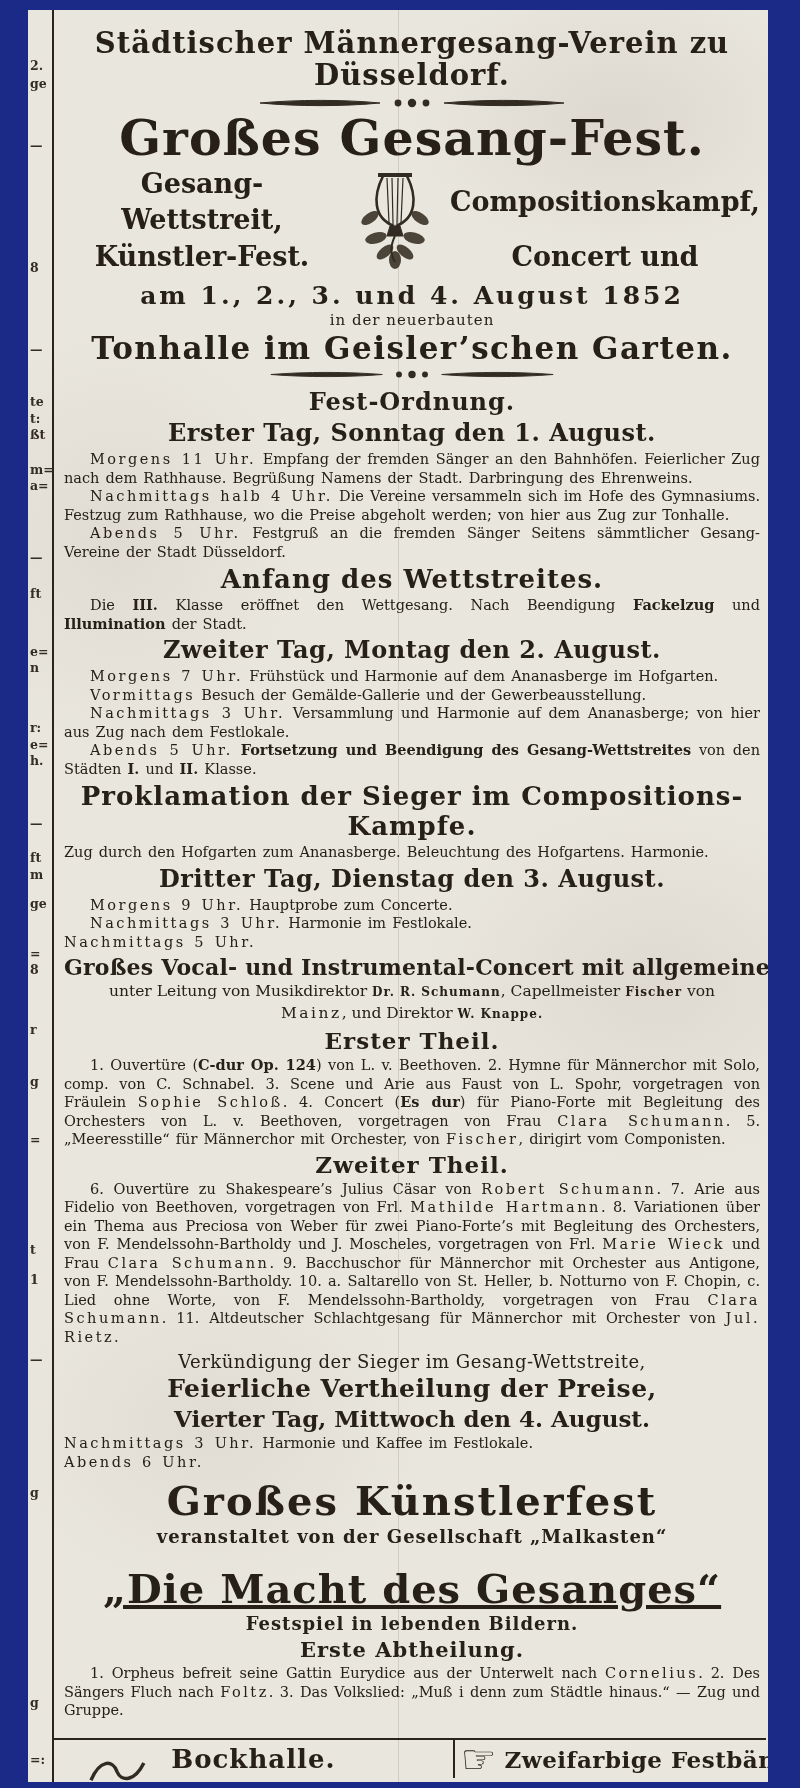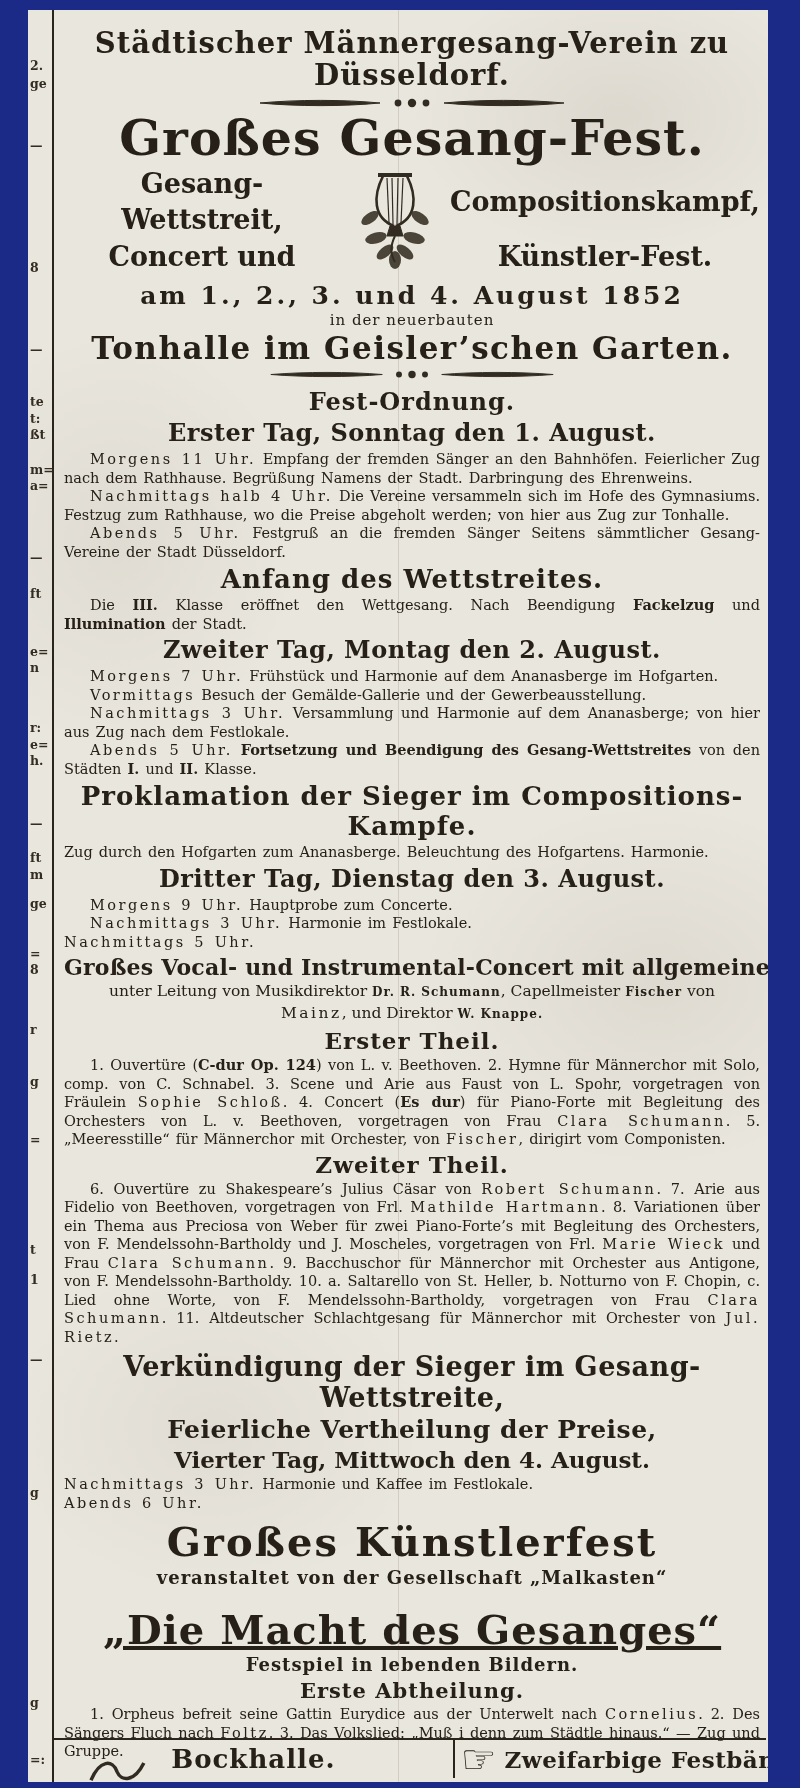--- a/index.html
+++ b/index.html
@@ -57,21 +57,21 @@
   .h-order{font-size:24px;font-weight:bold;margin:6px 0 1px;letter-spacing:1px;}
   .h-day{font-size:24px;font-weight:bold;margin:2px 0 3px;letter-spacing:.5px;}
   .h-display{font-size:26px;font-weight:bold;margin:3px 0 2px;letter-spacing:1px;}
   .h-theil{font-size:23px;font-weight:bold;margin:2px 0 2px;letter-spacing:1px;}
   .bodytext p{margin:0;font-size:14.5px;line-height:18.5px;text-align:justify;text-indent:26px;word-spacing:1.5px;}
   .bodytext p.noind{text-indent:0;}
   .cline{font-size:14.5px;line-height:19px;text-align:center;text-indent:0 !important;}
   .concert-title{font-size:22px;font-weight:bold;white-space:nowrap;margin:3px 0 1px;letter-spacing:.2px;}
   .conductors{font-size:15.5px;line-height:21px;text-align:center;}
   .conductors .b{font-size:12px;letter-spacing:1px;}
-  .winners1{font-size:27px;font-weight:bold;margin:5px 0 0;letter-spacing:.5px;}
+  .winners1{font-size:18px;font-weight:normal;margin:5px 0 0;letter-spacing:.5px;}
   .winners2{font-size:25px;font-weight:bold;margin:2px 0 2px;letter-spacing:.5px;}
   .ball{font-size:44px;font-weight:bold;letter-spacing:2px;margin:4px 0 2px;}
   .h-day4{font-size:23px;font-weight:bold;margin:1px 0 2px;}
   .kf-title{font-size:40px;font-weight:bold;letter-spacing:2px;margin:6px 0 2px;}
   .kf-line1{font-size:18px;font-weight:bold;letter-spacing:1px;margin:1px 0;}
   .kf-line2{font-size:40px;font-weight:bold;letter-spacing:1px;margin:18px 0 1px;text-decoration:underline;}
   .kf-line3{font-size:18px;font-weight:bold;letter-spacing:1px;margin:1px 0 2px;}
   .h-abth{font-size:21px;font-weight:bold;margin:3px 0 2px;letter-spacing:1px;}
   .footer{
     position:absolute;left:26px;right:2px;bottom:0;height:42px;z-index:2;
@@ -161,22 +161,22 @@
             <ellipse cx="24" cy="72" rx="11" ry="5.5" transform="rotate(-15 24 72)"></ellipse>
             <ellipse cx="62" cy="72" rx="11" ry="5.5" transform="rotate(15 62 72)"></ellipse>
             <ellipse cx="33" cy="86" rx="10" ry="5" transform="rotate(-40 33 86)"></ellipse>
             <ellipse cx="53" cy="86" rx="10" ry="5" transform="rotate(40 53 86)"></ellipse>
             <ellipse cx="43" cy="94" rx="6" ry="9"></ellipse>
           </g>
           <path d="M43 70 C 38 80, 38 88, 43 96" fill="none" stroke="#322b21" stroke-width="2"></path>
         </svg>
       </div>
       <div class="sub-line c">Compositionskampf,</div>
+      <div class="sub-line c">Künstler-Fest.</div>
       <div class="sub-line c">Concert und</div>
-      <div class="sub-line c">Künstler-Fest.</div>
     </div>
 
     <div class="date-line c">am 1., 2., 3. und 4. August 1852</div>
     <div class="venue-intro c">in der neuerbauten</div>
     <div class="venue c">Tonhalle im Geisler’schen Garten.</div>
 
     <svg class="divider orn-art" width="300" height="13" viewBox="0 0 320 14">
       <path d="M8 7 C 45 4, 92 4, 128 7 C 92 10, 45 10, 8 7 Z" fill="#322b21"></path>
       <circle cx="146" cy="7" r="3.2" fill="#322b21"></circle>
       <circle cx="160" cy="7" r="4" fill="#322b21"></circle>

